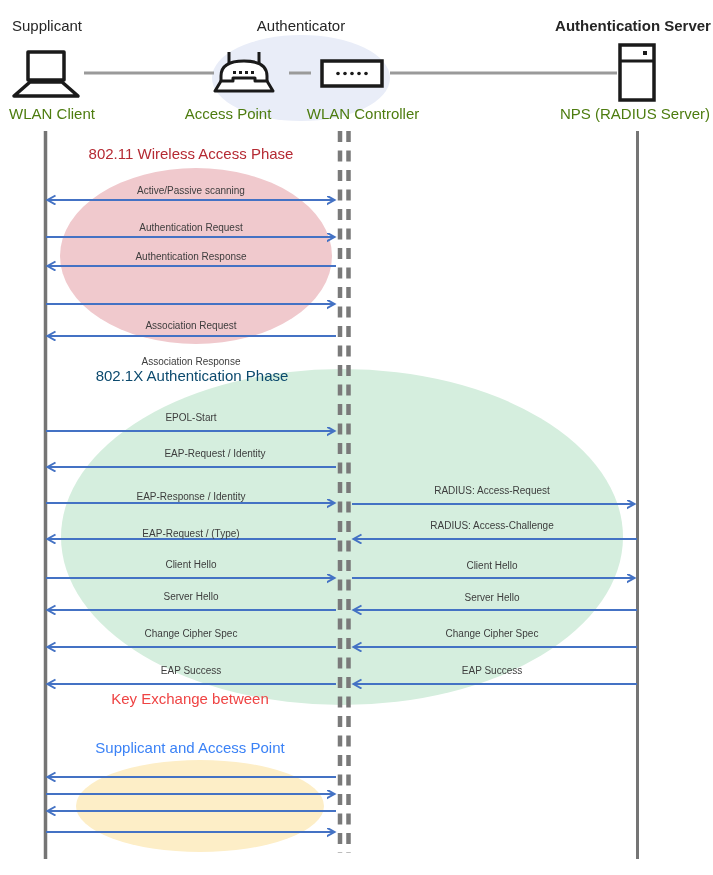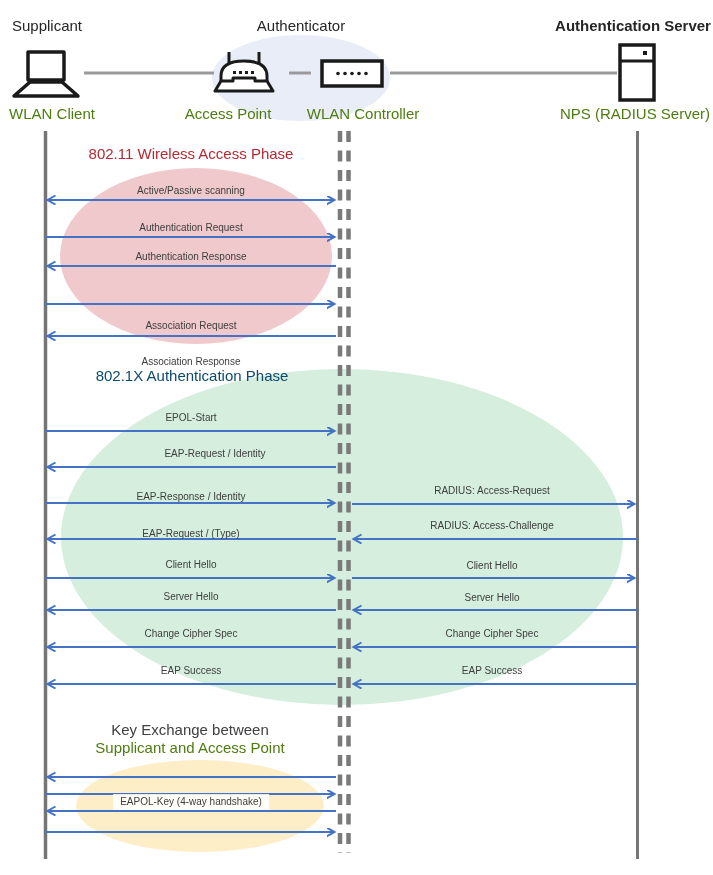--- a/index.html
+++ b/index.html
@@ -145,17 +145,16 @@
   <div class="lbl msg" style="left:191px;top:626px;">Change Cipher Spec</div>
   <div class="lbl msg" style="left:191px;top:663px;">EAP Success</div>
 
   <div class="lbl msg" style="left:492px;top:518px;">RADIUS: Access-Challenge</div>
   <div class="lbl msg" style="left:492px;top:483px;">RADIUS: Access-Request</div>
   <div class="lbl msg" style="left:492px;top:558px;">Client Hello</div>
   <div class="lbl msg" style="left:492px;top:590px;">Server Hello</div>
   <div class="lbl msg" style="left:492px;top:626px;">Change Cipher Spec</div>
   <div class="lbl msg" style="left:492px;top:663px;">EAP Success</div>
 
-  <div class="lbl phase-title" style="left:190px;top:722px;color:#404040;">Key Exchange between</div>
-  <div class="lbl phase-title" style="left:190px;top:740px;color:#4d7c0f;">Supplicant and Access Point</div>
-  <div class="lbl msg keybox" style="left:191px;top:794px;">EAPOL-Key (4-way handshake)</div>
+  <div class="lbl phase-title" style="left:190px;top:691px;color:#ef4444;">Key Exchange between</div>
+  <div class="lbl phase-title" style="left:190px;top:740px;color:#3b82f6;">Supplicant and Access Point</div>
 
 </div>
 
 </body></html>

